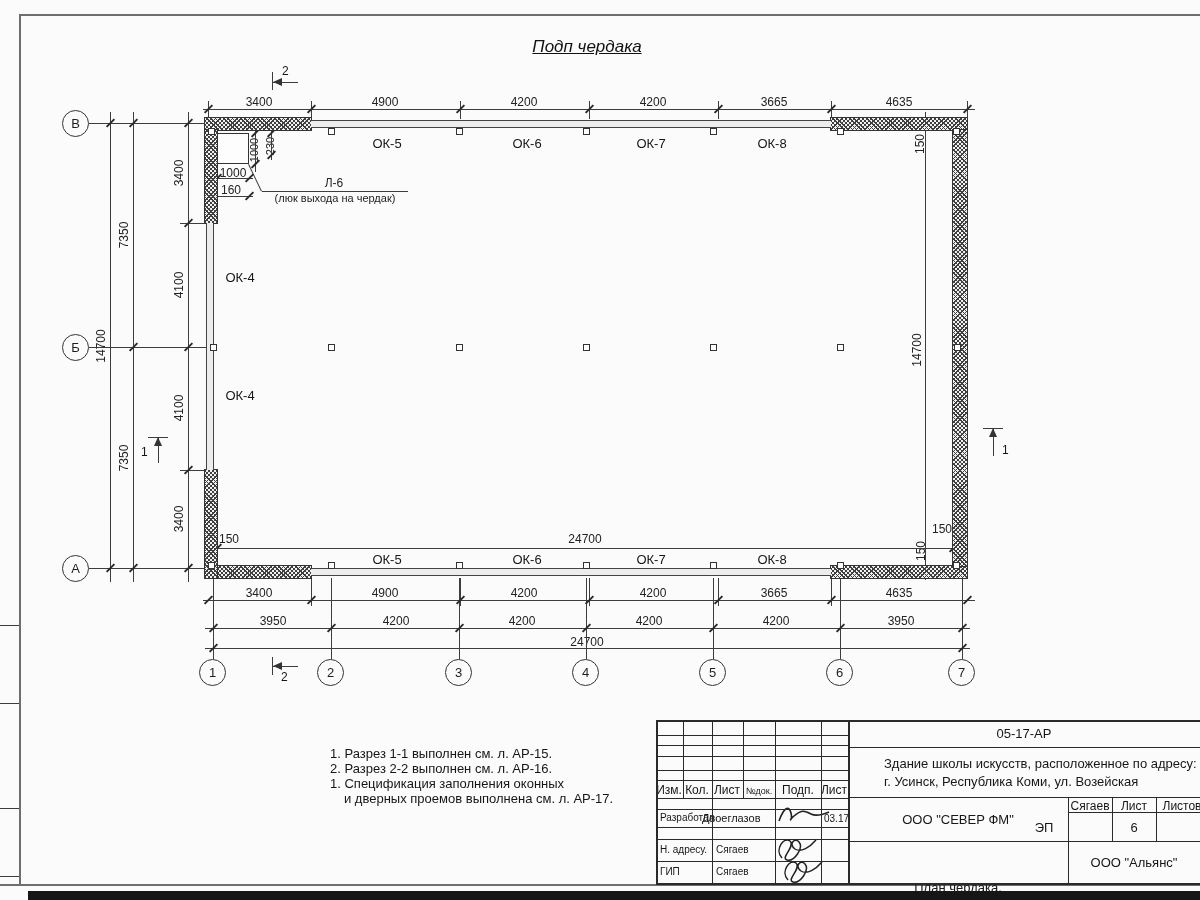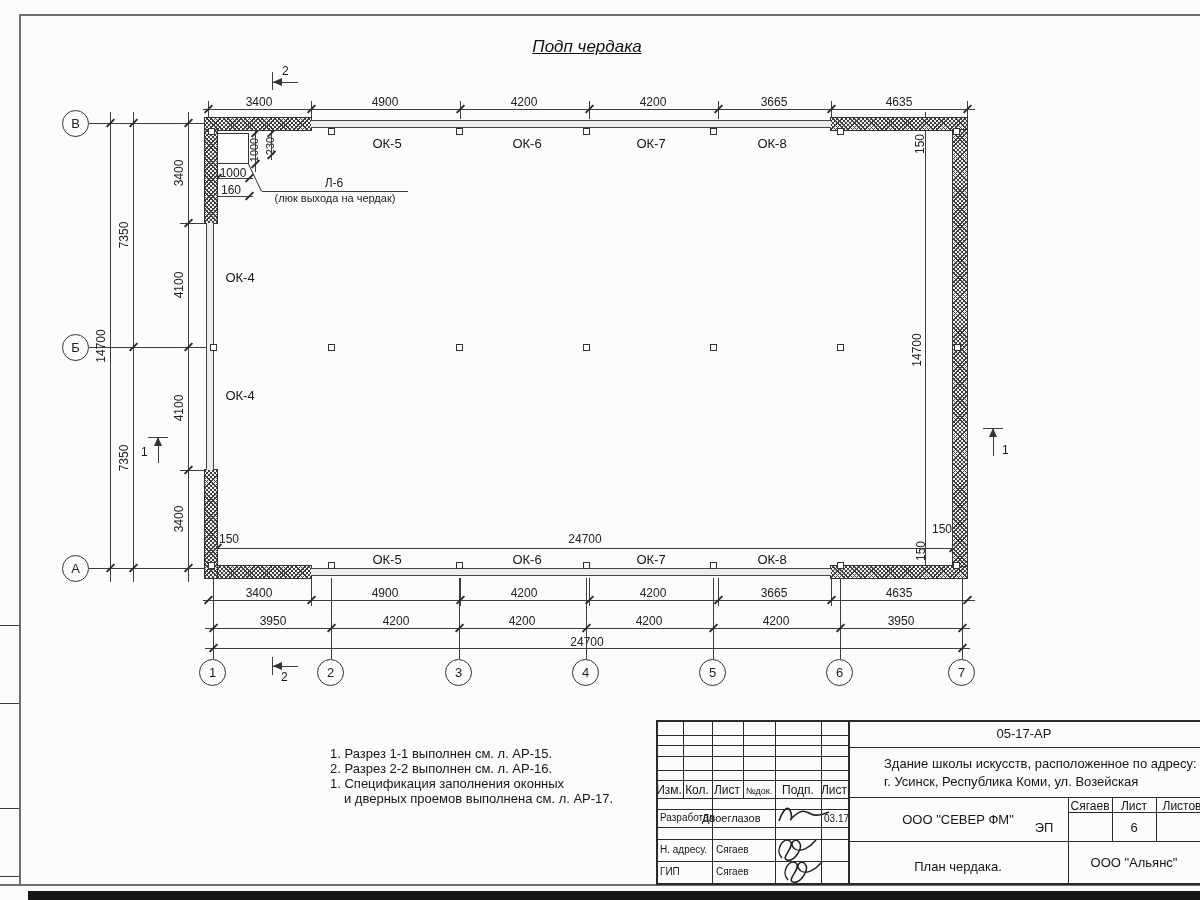--- a/index.html
+++ b/index.html
@@ -137,21 +137,21 @@
 
 <div class="note" style="left:330px;top:746px">1. Разрез 1-1 выполнен см. л. АР-15.</div>
 <div class="note" style="left:330px;top:761px">2. Разрез 2-2 выполнен см. л. АР-16.</div>
 <div class="note" style="left:330px;top:776px">1. Спецификация заполнения оконных</div>
 <div class="note" style="left:344px;top:791px">и дверных проемов выполнена см. л. АР-17.</div>
 
 <span class="tbc" style="left:1024px;top:726px">05-17-АР</span>
 <span class="tb" style="left:884px;top:756px">Здание школы искусств, расположенное по адресу:</span>
 <span class="tb" style="left:884px;top:774px">г. Усинск, Республика Коми, ул. Возейская</span>
 <span class="tbc" style="left:958px;top:812px">ООО "СЕВЕР ФМ"</span>
-<span class="tbc" style="left:958px;top:859px">План чердака.</span>
+<span class="tbc" style="left:958px;top:880px">План чердака.</span>
 <span class="tbc" style="left:1134px;top:855px">ООО "Альянс"</span>
 <span class="tbc" style="left:1090px;top:799px;font-size:12px">Сягаев</span>
 <span class="tbc" style="left:1134px;top:799px;font-size:12px">Лист</span>
 <span class="tbc" style="left:1182px;top:799px;font-size:12px">Листов</span>
 <span class="tbc" style="left:1044px;top:820px">ЭП</span>
 <span class="tbc" style="left:1134px;top:820px">6</span>
 
 <span class="tbc" style="left:669px;top:783px;font-size:12px">Изм.</span>
 <span class="tbc" style="left:697px;top:783px;font-size:12px">Кол.</span>
 <span class="tbc" style="left:727px;top:783px;font-size:12px">Лист</span>

